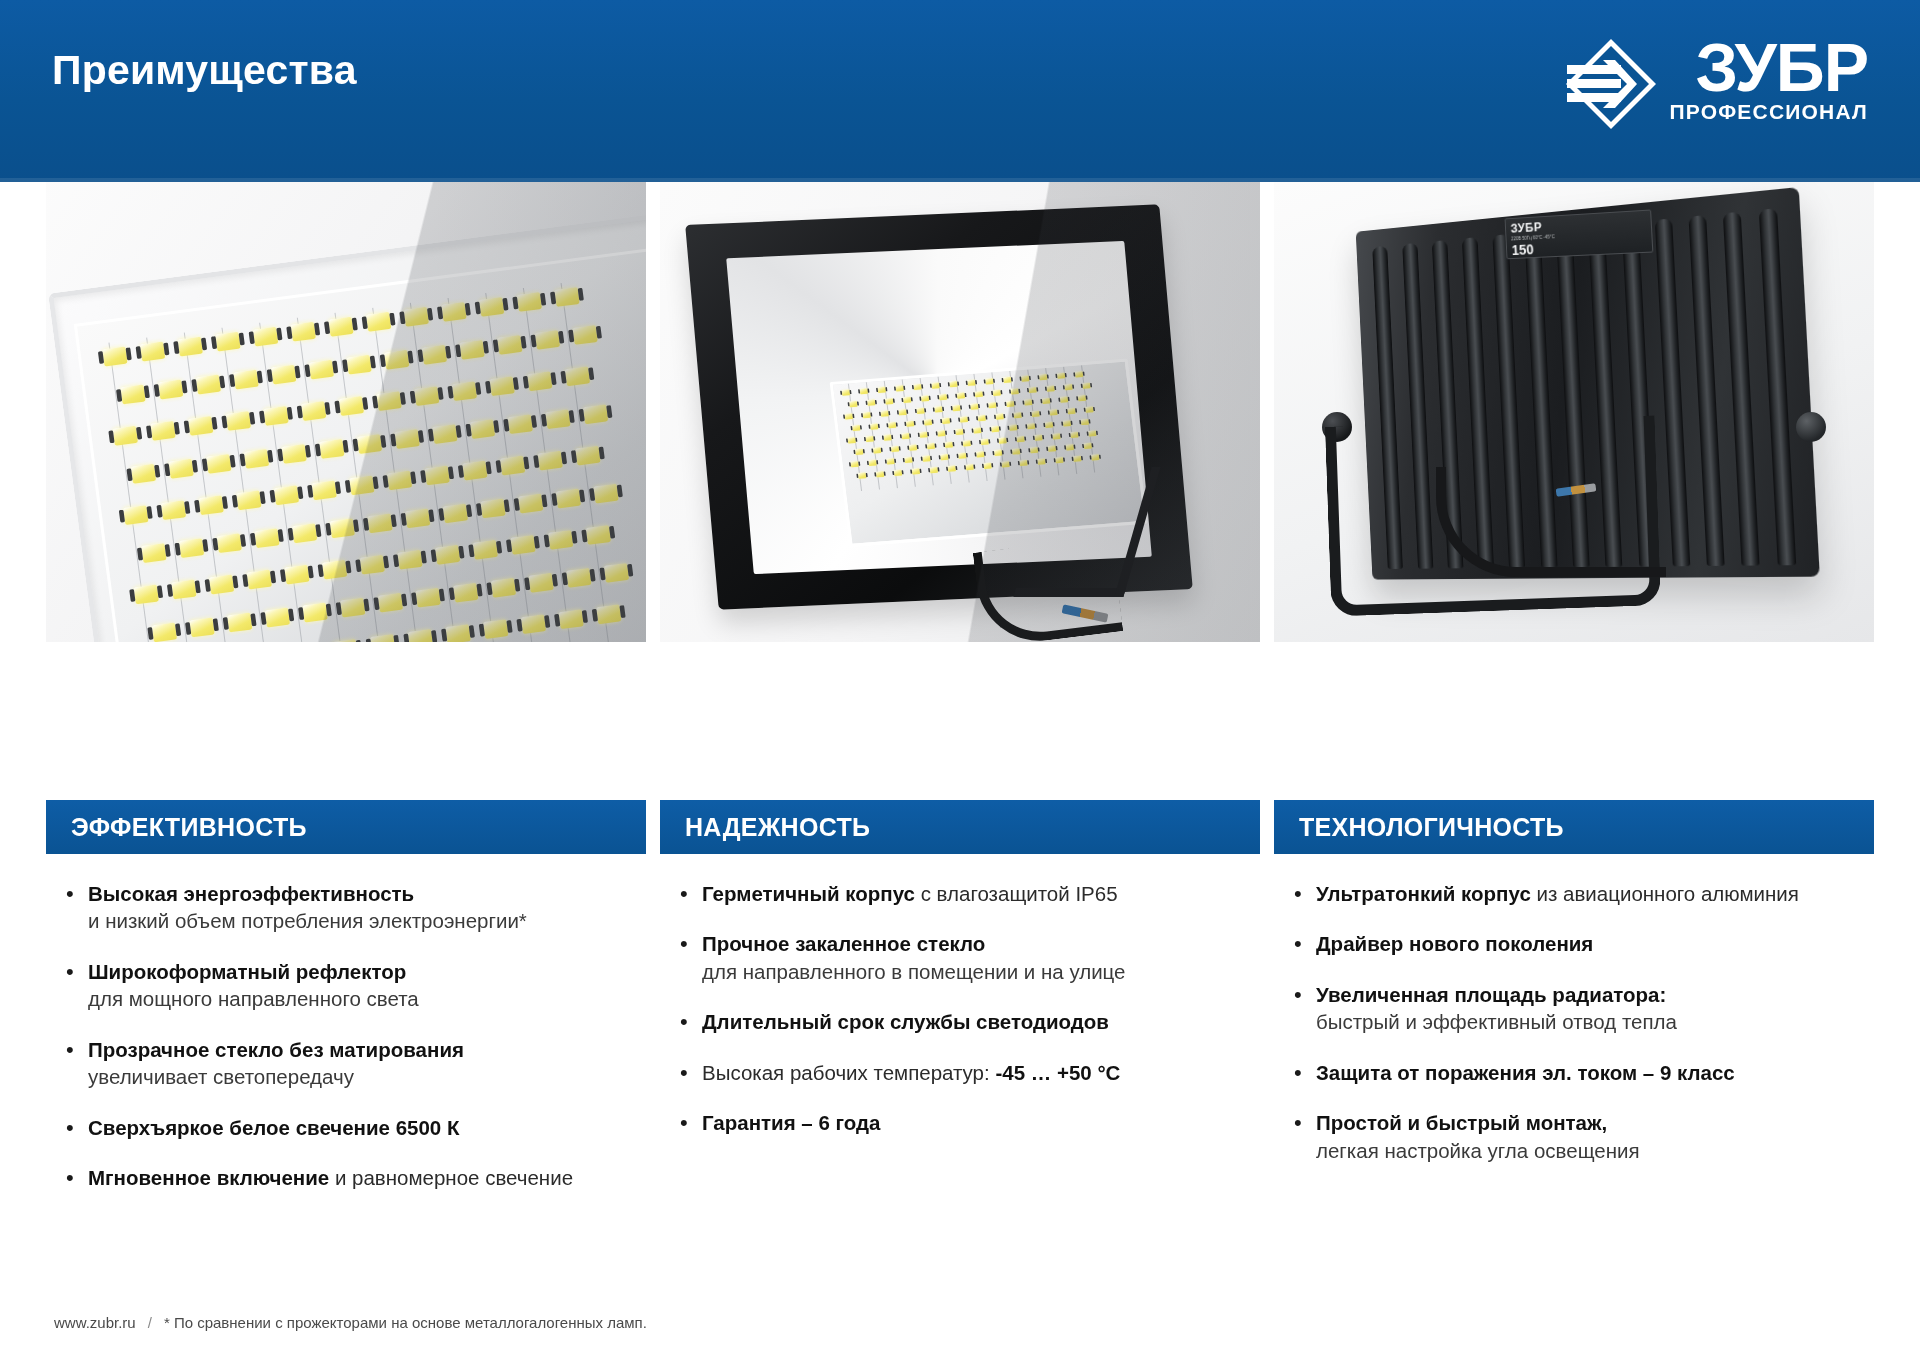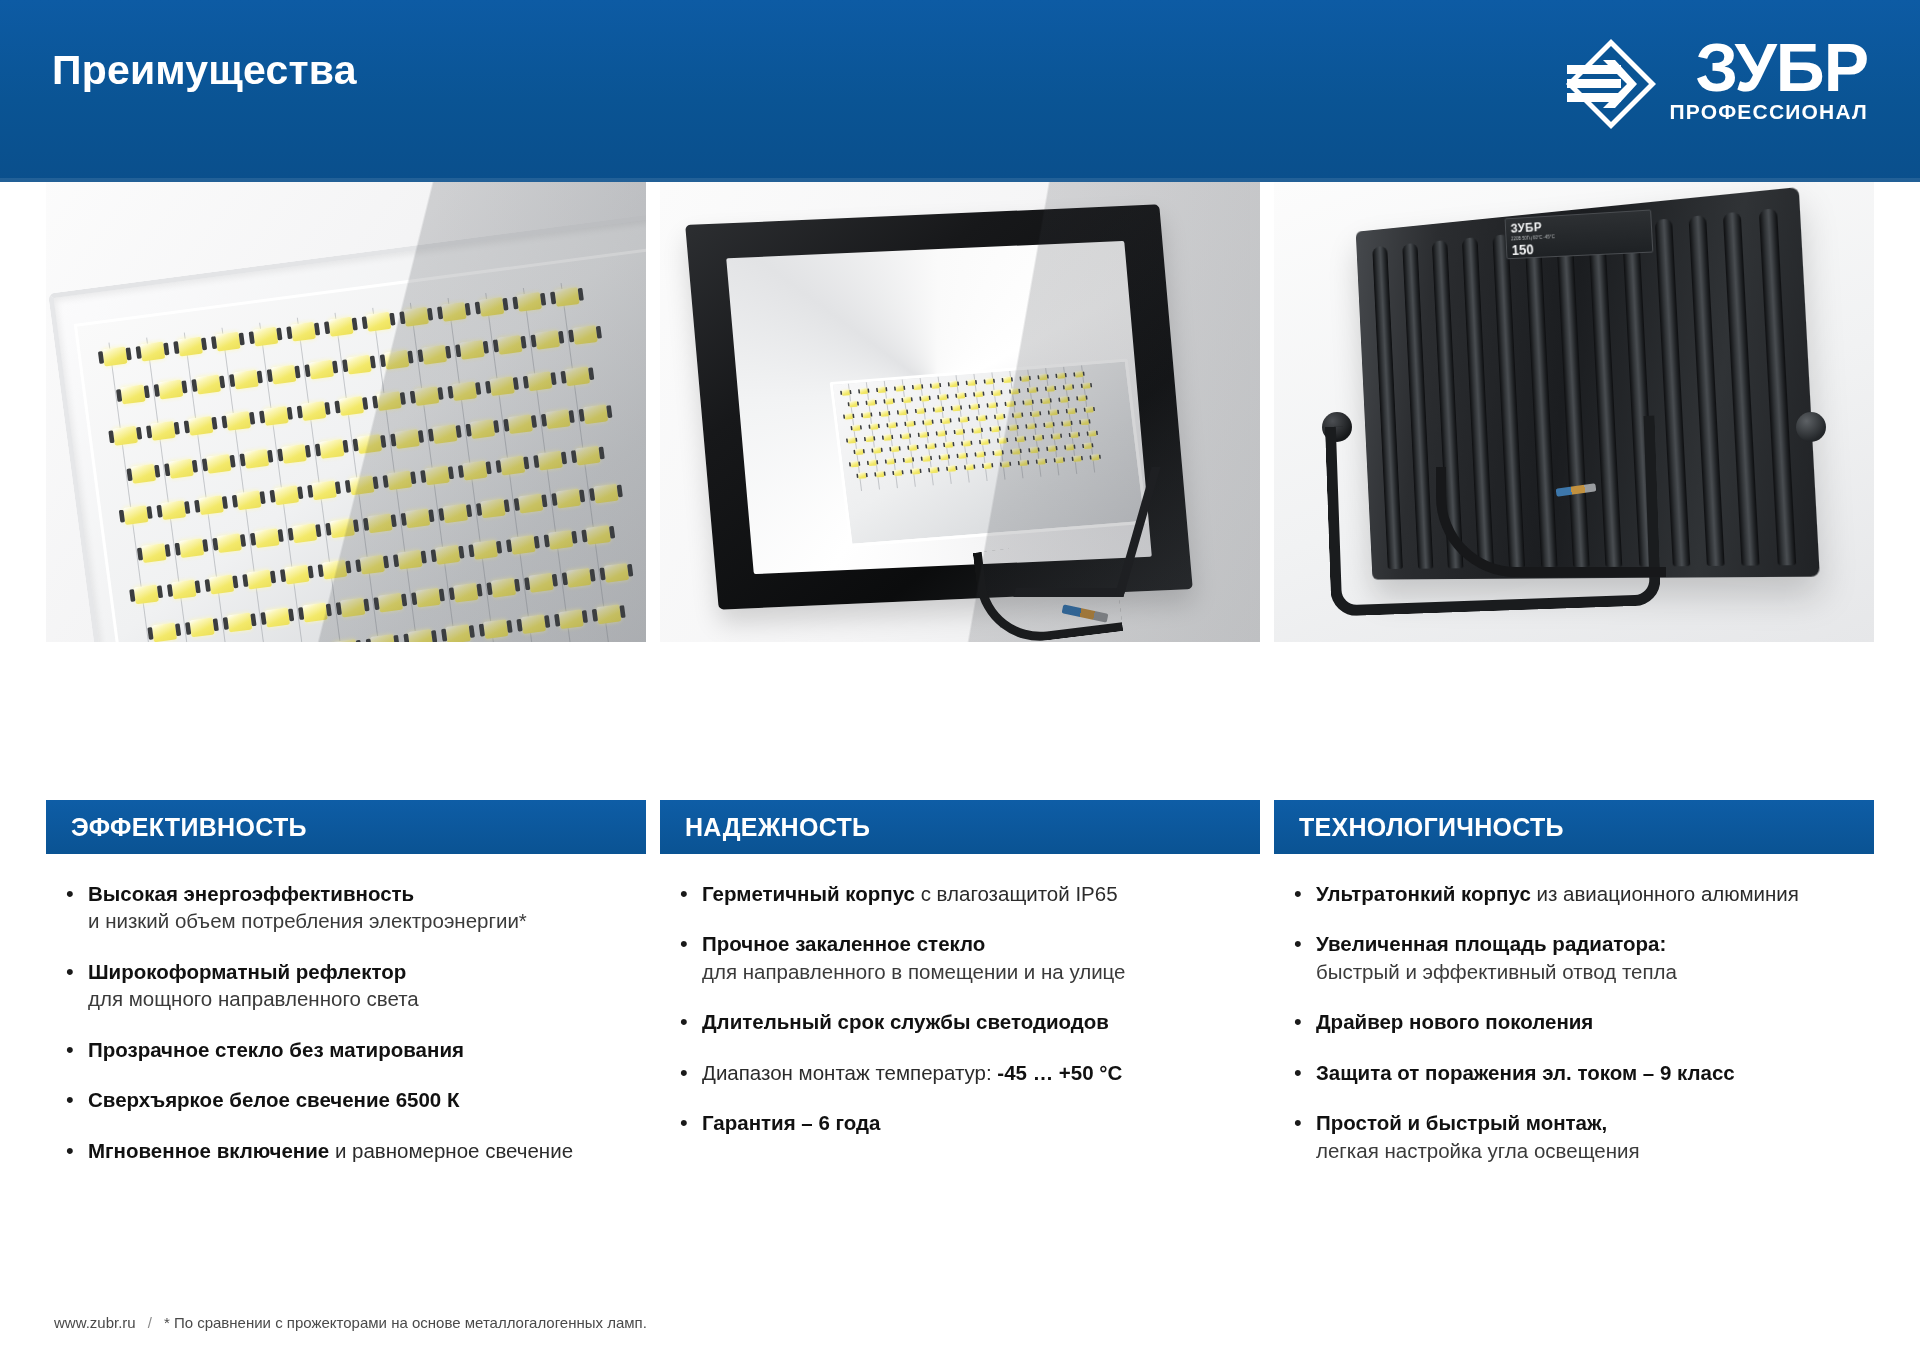--- a/index.html
+++ b/index.html
@@ -752,47 +752,47 @@
 
   <div class="columns">
 
     <div class="col">
       <div class="col-header">
         <span class="col-header-text">ЭФФЕКТИВНОСТЬ</span>
       </div>
       <ul class="bullets" id="list0">
           <li class="bullet"><b>Высокая энергоэффективность</b><span class="sub">и низкий объем потребления электроэнергии*</span></li>
           <li class="bullet"><b>Широкоформатный рефлектор</b><span class="sub">для мощного направленного света</span></li>
-          <li class="bullet"><b>Прозрачное стекло без матирования</b></li>
+          <li class="bullet"><b>Прозрачное стекло без матирования</b><span class="sub">увеличивает светопередачу</span></li>
           <li class="bullet"><b>Сверхъяркое белое свечение 6500 К</b></li>
           <li class="bullet"><b>Мгновенное включение</b><span> и равномерное свечение</span></li>
         </ul>
     </div>
 
     <div class="col">
       <div class="col-header">
         <span class="col-header-text">НАДЕЖНОСТЬ</span>
       </div>
       <ul class="bullets" id="list1">
           <li class="bullet"><b>Герметичный корпус</b><span> с влагозащитой IP65</span></li>
           <li class="bullet"><b>Прочное закаленное стекло</b><span class="sub">для направленного в помещении и на улице</span></li>
           <li class="bullet"><b>Длительный срок службы светодиодов</b></li>
-          <li class="bullet"><span>Диапазон монтаж температур: </span><b>-45 … +50 °C</b></li>
+          <li class="bullet"><span>Высокая рабочих температур: </span><b>-45 … +50 °C</b></li>
           <li class="bullet"><b>Гарантия – 6 года</b></li>
         </ul>
     </div>
 
     <div class="col">
       <div class="col-header">
         <span class="col-header-text">ТЕХНОЛОГИЧНОСТЬ</span>
       </div>
       <ul class="bullets" id="list2">
           <li class="bullet"><b>Ультратонкий корпус</b><span> из авиационного алюминия</span></li>
+          <li class="bullet"><b>Драйвер нового поколения</b></li>
           <li class="bullet"><b>Увеличенная площадь радиатора:</b><span class="sub">быстрый и эффективный отвод тепла</span></li>
-          <li class="bullet"><b>Драйвер нового поколения</b></li>
           <li class="bullet"><b>Защита от поражения эл. током – 9 класс</b></li>
           <li class="bullet"><b>Простой и быстрый монтаж,</b><span class="sub">легкая настройка угла освещения</span></li>
         </ul>
     </div>
 
   </div>
 
   <div class="footer">
     <span>www.zubr.ru</span>
     <span class="sep">/</span>

